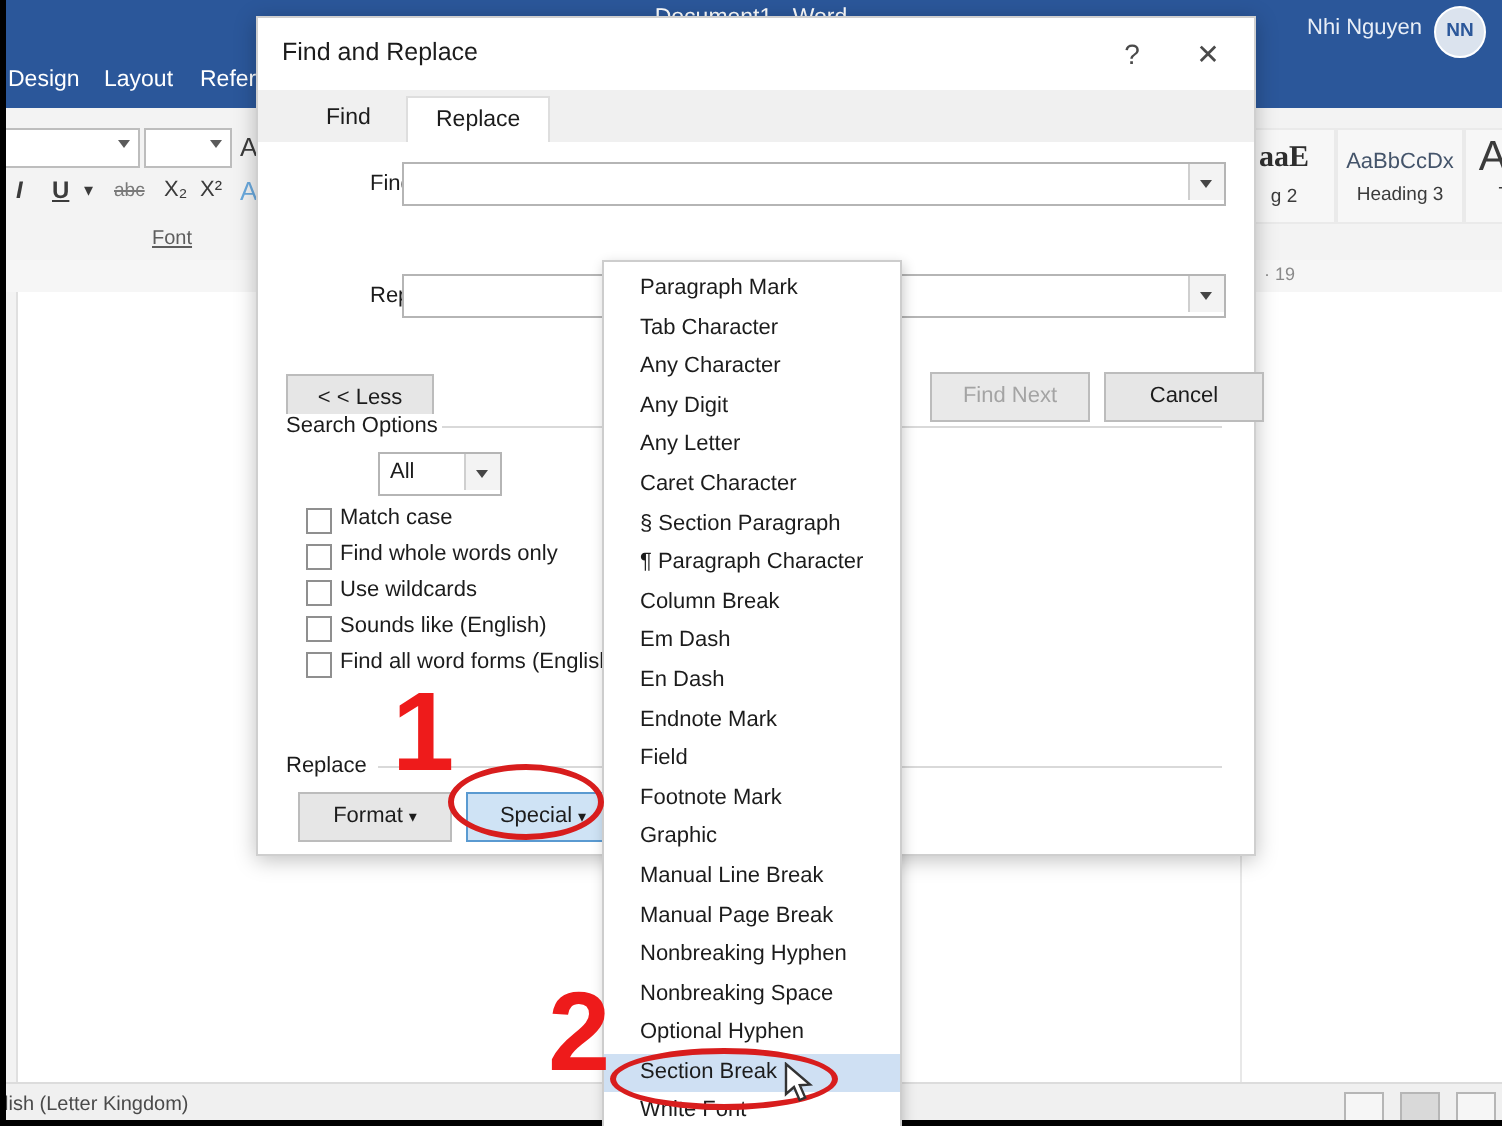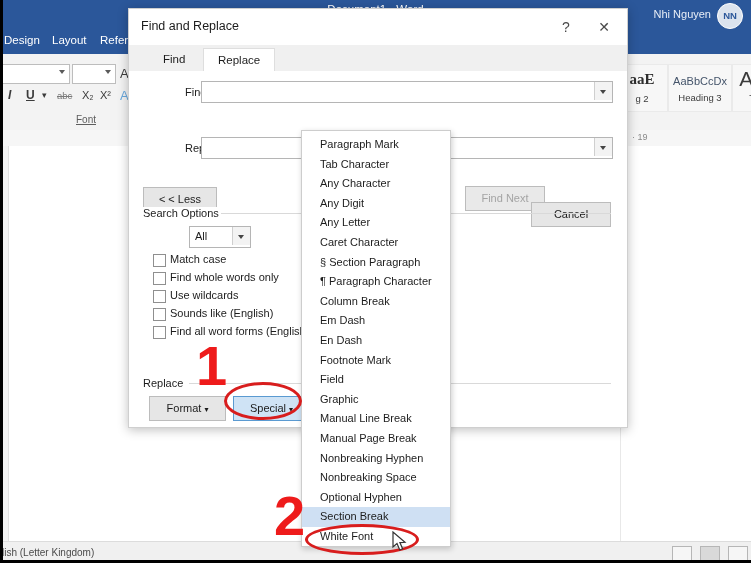--- a/index.html
+++ b/index.html
@@ -503,21 +503,21 @@
       <span class="arrow"></span>
     </div>
 
     <div class="fld-label" style="left:14px; top:71px;">Replace with:</div>
     <div class="fld-combo" style="left:72px; top:66px; width:410px;">
       <span class="arrow"></span>
     </div>
 
     <div class="dlg-btn" style="left:14px; top:116px; width:72px;">&lt; &lt; Less</div>
     <div class="dlg-btn disabled" style="left:336px; top:115px; width:78px;">Find Next</div>
-    <div class="dlg-btn" style="left:402px; top:115px; width:78px;margin-top:16px;">Cancel</div>
+    <div class="dlg-btn" style="left:423px; top:115px; width:78px;">Cancel</div>
 
     <div class="group-title" style="left:14px; top:136px;">Search Options</div>
     <div class="group-line" style="left:92px; top:142px; width:390px;"></div>
 
     <div class="fld-label" style="left:26px; top:160px;">Search:</div>
     <div class="search-select" style="left:60px; top:155px; width:60px;">
       <span class="val">All</span>
       <span class="arrow"></span>
     </div>
 
@@ -559,22 +559,23 @@
   <div class="menu-item"><span>Tab Character</span></div>
   <div class="menu-item"><span>Any Character</span></div>
   <div class="menu-item"><span>Any Digit</span></div>
   <div class="menu-item"><span>Any Letter</span></div>
   <div class="menu-item"><span>Caret Character</span></div>
   <div class="menu-item"><span>§ Section Paragraph</span></div>
   <div class="menu-item"><span>¶ Paragraph Character</span></div>
   <div class="menu-item"><span>Column Break</span></div>
   <div class="menu-item"><span>Em Dash</span></div>
   <div class="menu-item"><span>En Dash</span></div>
+  <div class="menu-item"><span>Endnote Mark</span></div>
+  <div class="menu-item"><span>Field</span></div>
   <div class="menu-item"><span>Footnote Mark</span></div>
-  <div class="menu-item"><span>Field</span></div>
   <div class="menu-item"><span>Graphic</span></div>
   <div class="menu-item"><span>Manual Line Break</span></div>
   <div class="menu-item"><span>Manual Page Break</span></div>
   <div class="menu-item"><span>Nonbreaking Hyphen</span></div>
   <div class="menu-item"><span>Nonbreaking Space</span></div>
   <div class="menu-item"><span>Optional Hyphen</span></div>
   <div class="menu-item highlighted"><span>Section Break</span></div>
   <div class="menu-item"><span>White Font</span></div>
 </div>
 

